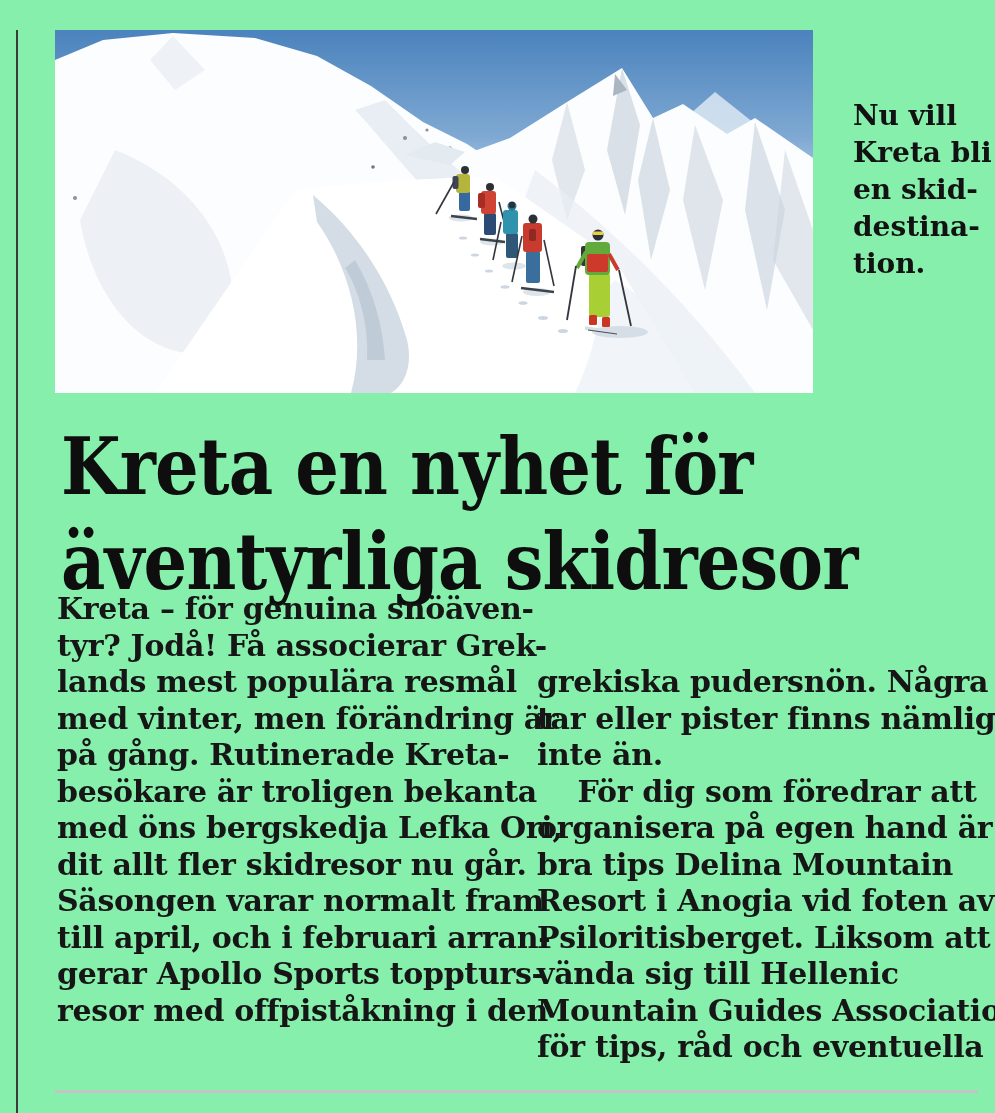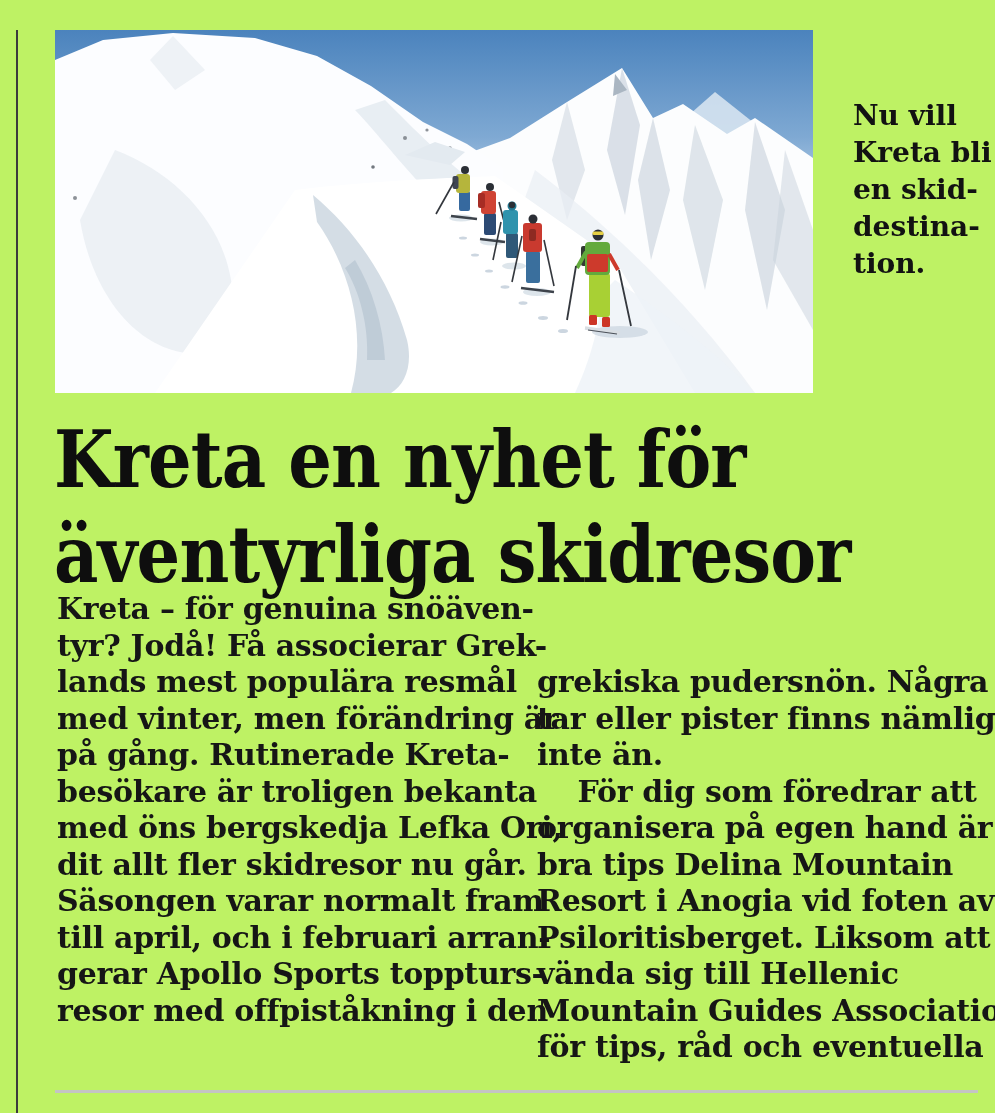--- a/index.html
+++ b/index.html
@@ -1,17 +1,17 @@
 <!DOCTYPE html>
 <html><head>
 <meta charset="utf-8">
 <style>
   html,body{margin:0;padding:0;background:#ffffff;}
   .page{
-    position:relative;width:995px;height:1113px;background:#bef264;overflow:hidden;
+    position:relative;width:995px;height:1113px;background:#86efac;overflow:hidden;
     font-family:"DejaVu Serif","Liberation Serif",serif;color:#151515;
   }
   .left-bar{position:absolute;left:16px;top:30px;width:2px;height:1083px;background:#3c3c3c;}
   .photo-wrap{position:absolute;left:55px;top:30px;width:758px;height:363px;}
   .photo-wrap svg{display:block;width:758px;height:363px;}
   .caption{
     position:absolute;left:853px;top:23px;width:140px;
     font-weight:bold;font-size:28px;line-height:37px;white-space:pre;color:#121212;
   }
   .caption .credit{color:#757575;}
@@ -150,21 +150,21 @@
   </div>
 
   <div class="caption">
     <div>Nu vill
 Kreta bli
 en skid-
 destina-
 tion.</div>
   </div>
 
-  <h1 class="headline" style="margin:0;">
+  <h1 class="headline" style="margin:7px;">
     <span class="hl-line">Kreta en nyhet för</span>
     <span class="hl-line">äventyrliga skidresor</span>
   </h1>
 
   <div class="col col-left">Kreta – för genuina snöäven-
 tyr? Jodå! Få associerar Grek-
 lands mest populära resmål
 med vinter, men förändring är
 på gång. Rutinerade Kreta-
 besökare är troligen bekanta

